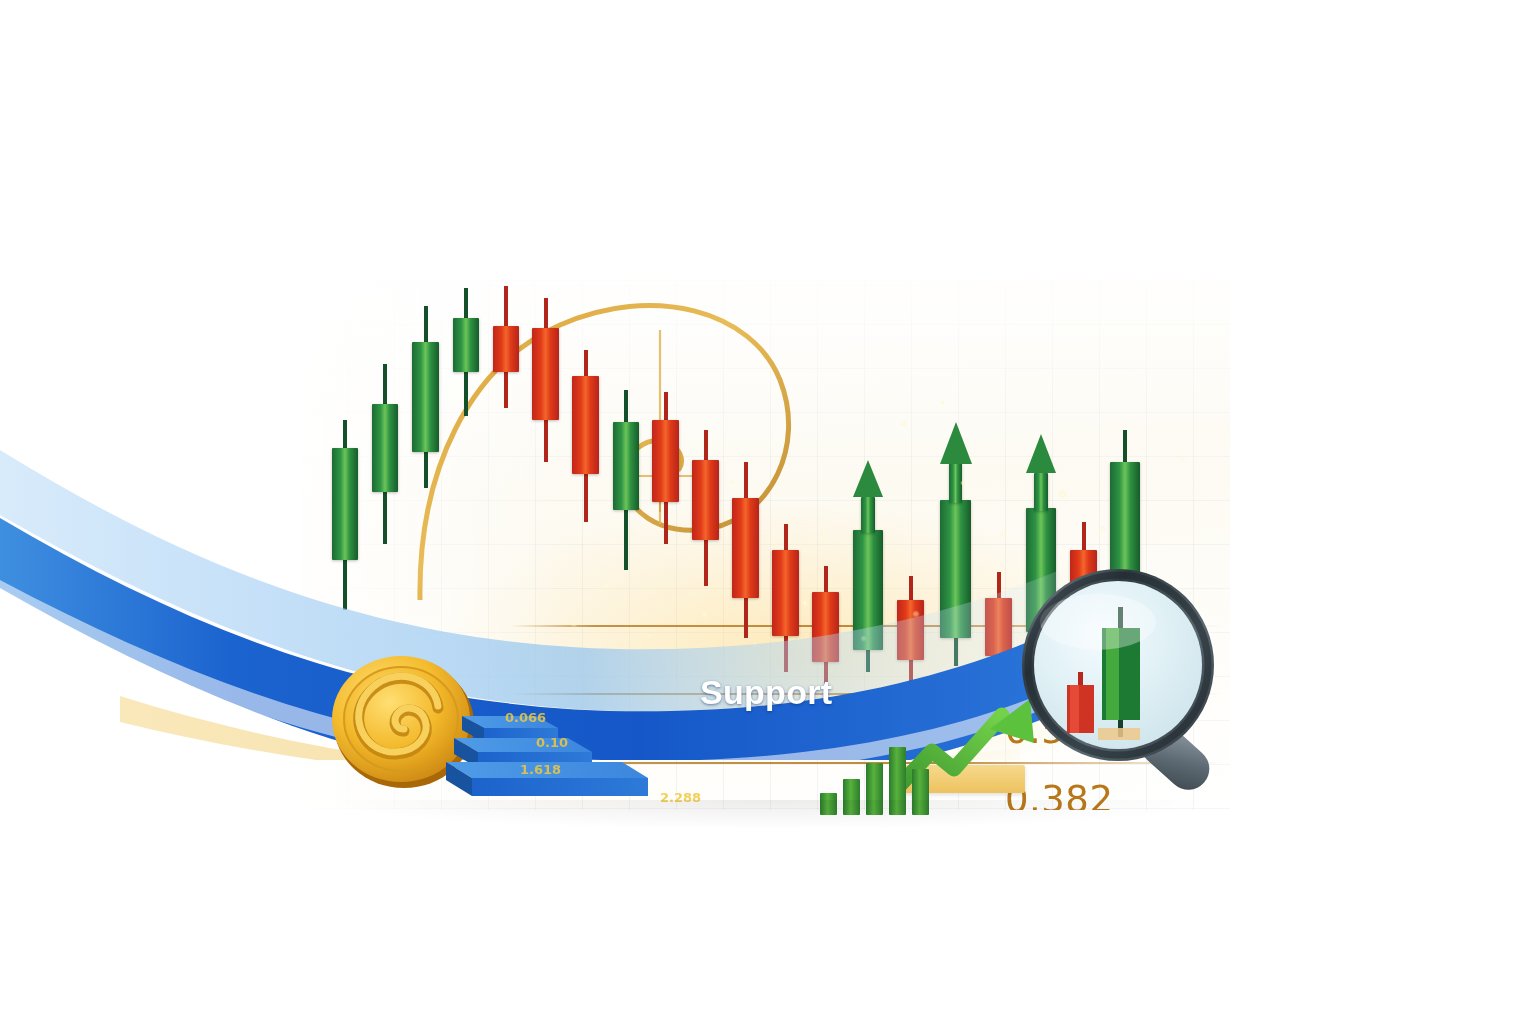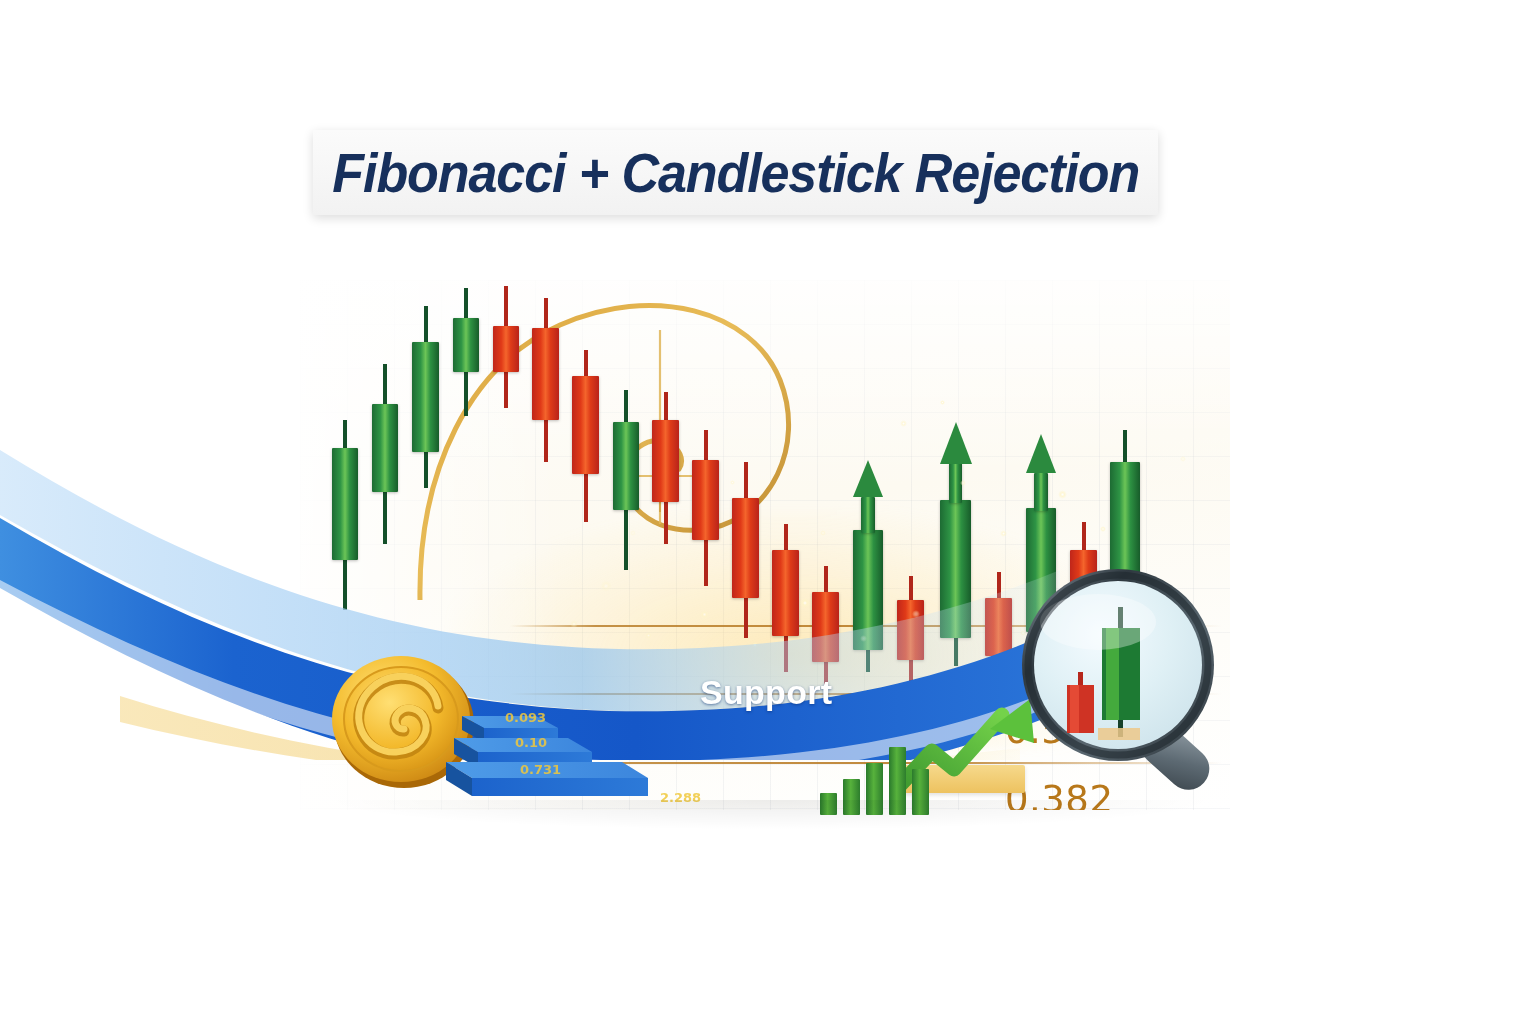--- a/index.html
+++ b/index.html
@@ -320,23 +320,23 @@
       <polygon points="44,38 118,38 118,52 44,52" fill="url(#stepFace)"></polygon>
       <polygon points="14,48 128,48 152,62 38,62" fill="url(#stepTop)"></polygon>
       <polygon points="14,48 38,62 38,78 14,64" fill="#17539f"></polygon>
       <polygon points="38,62 152,62 152,78 38,78" fill="url(#stepFace)"></polygon>
       <polygon points="6,72 182,72 208,88 32,88" fill="url(#stepTop)"></polygon>
       <polygon points="6,72 32,88 32,106 6,90" fill="#17539f"></polygon>
       <polygon points="32,88 208,88 208,106 32,106" fill="url(#stepFace)"></polygon>
     </g>
   </svg>
   <div id="stair-num-layer">
-      <div class="stair-num" style="left: 505px; top: 710px;">0.093</div>
-      <div class="stair-num" style="left: 515px; top: 735px; text-align: right;">0.10</div>
-      <div class="stair-num" style="left: 520px; top: 762px;">0.731</div>
+      <div class="stair-num" style="left: 505px; top: 710px;">0.066</div>
+      <div class="stair-num" style="left: 536px; top: 735px; text-align: right;">0.10</div>
+      <div class="stair-num" style="left: 520px; top: 762px;">1.618</div>
       <div class="stair-num" style="left: 660px; top: 790px;">2.288</div>
     </div>
 
   <div id="baseplate"></div>
   <div id="barchart">
     <svg style="position:absolute;left:78px;top:-42px;width:150px;height:100px;" viewBox="0 0 150 100">
       <defs>
         <linearGradient id="arrg" x1="0" y1="1" x2="1" y2="0">
           <stop offset="0%" stop-color="#3f9a30"></stop>
             <stop offset="100%" stop-color="#74d24a"></stop>
@@ -382,17 +382,14 @@
       <rect x="92" y="68" width="38" height="92" fill="#1d7a33"></rect>
       <rect x="96" y="68" width="13" height="92" fill="#4bb33f" opacity=".85"></rect>
       <rect x="88" y="168" width="42" height="12" fill="#edc88a" opacity=".85"></rect>
     </g>
     <ellipse cx="88" cy="62" rx="58" ry="28" fill="#ffffff" opacity=".34"></ellipse>
     <circle cx="108" cy="105" r="90" fill="none" stroke="#1d262c" stroke-width="7" opacity=".55"></circle>
   </svg>
 
   <div id="panel-shadow"></div>
 
-  <div id="title-card">
-    <span id="title-main">Fibonacci + Candlestick Rejection</span>
-  </div>
 
 </div>
 
 </body></html>

